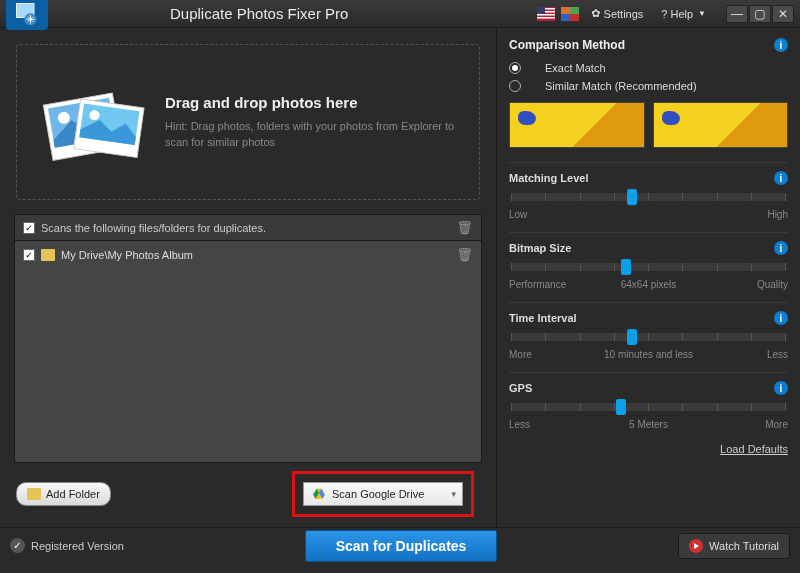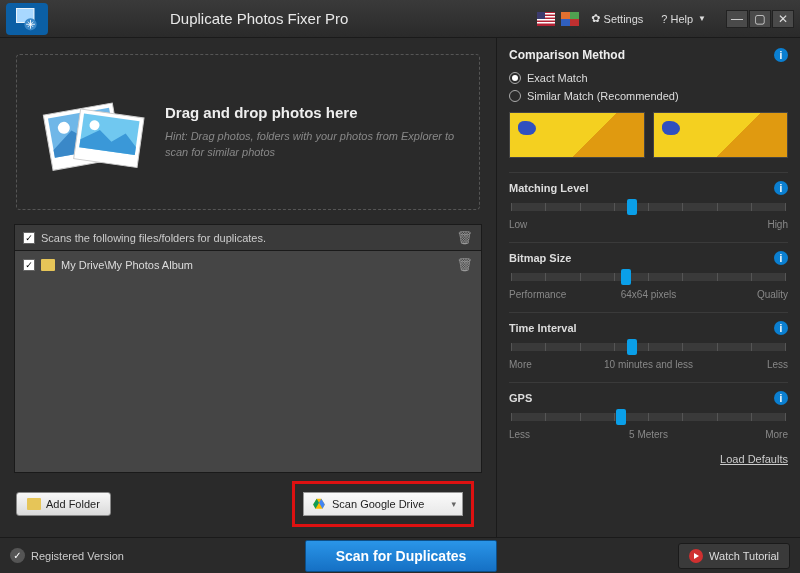--- a/index.html
+++ b/index.html
@@ -1,51 +1,51 @@
 <!DOCTYPE html>
 <html><head>
 <meta charset="utf-8">
 <style>
 * { box-sizing: border-box; margin: 0; padding: 0; font-family: "Segoe UI", Tahoma, sans-serif; }
 body { width: 800px; height: 573px; background: #2a2a2a; overflow: hidden; color: #ccc; font-size: 12px; }
-.titlebar { height: 38px; background: linear-gradient(#3a3a3a,#2a2a2a); display: flex; align-items: center; padding: 8px 6px; border-bottom: 1px solid #1a1a1a; }
+.titlebar { height: 28px; background: linear-gradient(#3a3a3a,#2a2a2a); display: flex; align-items: center; padding: 8px 6px; border-bottom: 1px solid #1a1a1a; }
 .logo { width: 42px; height: 32px; background: #0b5fa5; border-radius: 4px; display:flex; align-items:center; justify-content:center; margin-right: 12px; }
 .logo svg { width: 28px; height:28px; }
 .title { color: #e8e8e8; font-size: 15px; font-weight: 400; flex: 0 0 auto; margin-left: 110px;}
 .tb-right { margin-left: auto; display: flex; align-items: center; gap: 6px; }
 .flag, .pal { width:18px; height:14px; }
 .tb-btn { font-size: 11px; color: #ddd; padding: 2px 6px; background: transparent; border: none; cursor: pointer; display:flex; align-items:center; gap:3px;}
 .win-btns { display:flex; gap:1px; margin-left:8px;}
 .win-btn { width: 22px; height: 18px; background:#4a4a4a; border:1px solid #222; color:#ddd; font-size:12px; display:flex; align-items:center; justify-content:center; cursor:pointer;}
 .main { display:flex; height: calc(100% - 38px - 36px); }
 .left { flex: 1; padding: 10px; display:flex; flex-direction:column; position:relative;}
 .drop { border: 1.5px dashed #555; border-radius: 4px; padding: 32px 20px 32px 20px; display:flex; gap:18px; align-items:center; margin:6px 6px 10px 6px; min-height:140px;}
 .drop-icon { width:110px; height:90px; position:relative; flex-shrink:0;}
 .drop-txt h3 { color:#eee; font-size:15px; font-weight:600; margin-bottom:8px;}
-.drop-txt p { color:#888; font-size:11px; line-height:1.4; max-width:300px;font-style:italic;}
+.drop-txt p { color:#888; font-size:11px; line-height:1.4; max-width:300px;}
 .list { flex:1; background:#2a2a2a; border:1px solid #1a1a1a; display:flex; flex-direction:column; margin:4px 4px 0 4px; overflow:hidden;}
 .list-head { background:#3a3a3a; display:flex; align-items:center; padding:5px 8px; border-bottom:1px solid #1a1a1a;}
 .list-head .lbl { font-size:11px; color:#ccc;text-align:center;}
 .trash { margin-left:auto; color:#999; font-size:13px; cursor:pointer;}
 .list-body { flex:1; background:#454545; }
 .list-row { display:flex; align-items:center; padding:6px 8px; gap:6px;}
 .cb { width:12px; height:12px; background:#fff; border:1px solid #666; display:inline-flex; align-items:center; justify-content:center; font-size:9px; color:#000;}
 .folder { width:14px; height:12px; background:#e6c558; border-radius:1px;}
 .list-row .txt { font-size:11px; color:#ddd;}
 .left-bottom { display:flex; align-items:center; padding:8px 6px 0; gap:10px;}
-.btn { background: linear-gradient(#f8f8f8,#dadada); border:1px solid #888; border-radius:3px; padding:5px 10px; font-size:11px; color:#222; cursor:pointer; display:flex; align-items:center; gap:5px;}
+.btn { background: linear-gradient(#f8f8f8,#dadada); border:1px solid #888; border-radius:10px; padding:5px 10px; font-size:11px; color:#222; cursor:pointer; display:flex; align-items:center; gap:5px;}
 .btn .fld-ic { width:14px; height:12px; background:#e6c558; border-radius:1px;}
 .gd-highlight { border:3px solid #d11; padding:8px; margin-left:auto; margin-right:6px;}
 .gd-btn { background: linear-gradient(#fafafa,#e8e8e8); border:1px solid #999; padding:4px 24px 4px 8px; font-size:11px; color:#222; cursor:pointer; display:flex; align-items:center; gap:6px; position:relative; width:160px;}
 .gd-btn::after { content:'▾'; position:absolute; right:6px; font-size:9px; color:#666;}
 .drive-ic{ width:14px; height:14px;}
 .right { width: 304px; background:#2a2a2a; border-left:1px solid #1a1a1a; padding: 10px 12px; overflow-y:auto;}
 .sec-title { color:#eee; font-weight:600; font-size:12px; display:flex; align-items:center; margin-bottom:10px;}
 .info-i { margin-left:auto; width:14px; height:14px; border-radius:50%; background:#0a7fd1; color:#fff; font-size:10px; display:flex; align-items:center; justify-content:center; font-weight:bold;}
-.radio-row { display:flex; align-items:center; gap:6px; margin:6px 0; font-size:11px; color:#ddd;}
+.radio-row { display:flex; align-items:center; gap:24px; margin:6px 0; font-size:11px; color:#ddd;}
 .radio { width:12px; height:12px; border-radius:50%; border:1.5px solid #aaa; display:flex; align-items:center; justify-content:center;}
 .radio.on::after{content:'';width:6px;height:6px;border-radius:50%;background:#fff;}
 .thumbs { display:flex; gap:8px; margin:10px 0 14px;}
 .thumb { flex:1; height:46px; border:1px solid #444; background:linear-gradient(135deg,#f4d020 0%,#f4d020 60%,#e09a10 60%,#e09a10 100%); position:relative;}
 .thumb::after{content:'';position:absolute;left:8px;top:8px;width:18px;height:14px;background:#3050c0;border-radius:40% 60% 50% 50%;}
 .setting { margin-bottom:12px; border-top:1px solid #3a3a3a; padding-top:8px;}
 .setting-h { display:flex; align-items:center; font-size:11px; font-weight:600; color:#ddd; margin-bottom:8px;}
 .slider { position:relative; height:8px; background:#3a3a3a; border-radius:2px; margin:8px 2px;}
 .ticks{ position:absolute; inset:0; display:flex; justify-content:space-between;}
 .ticks span{ width:1px; height:8px; background:#555;}

